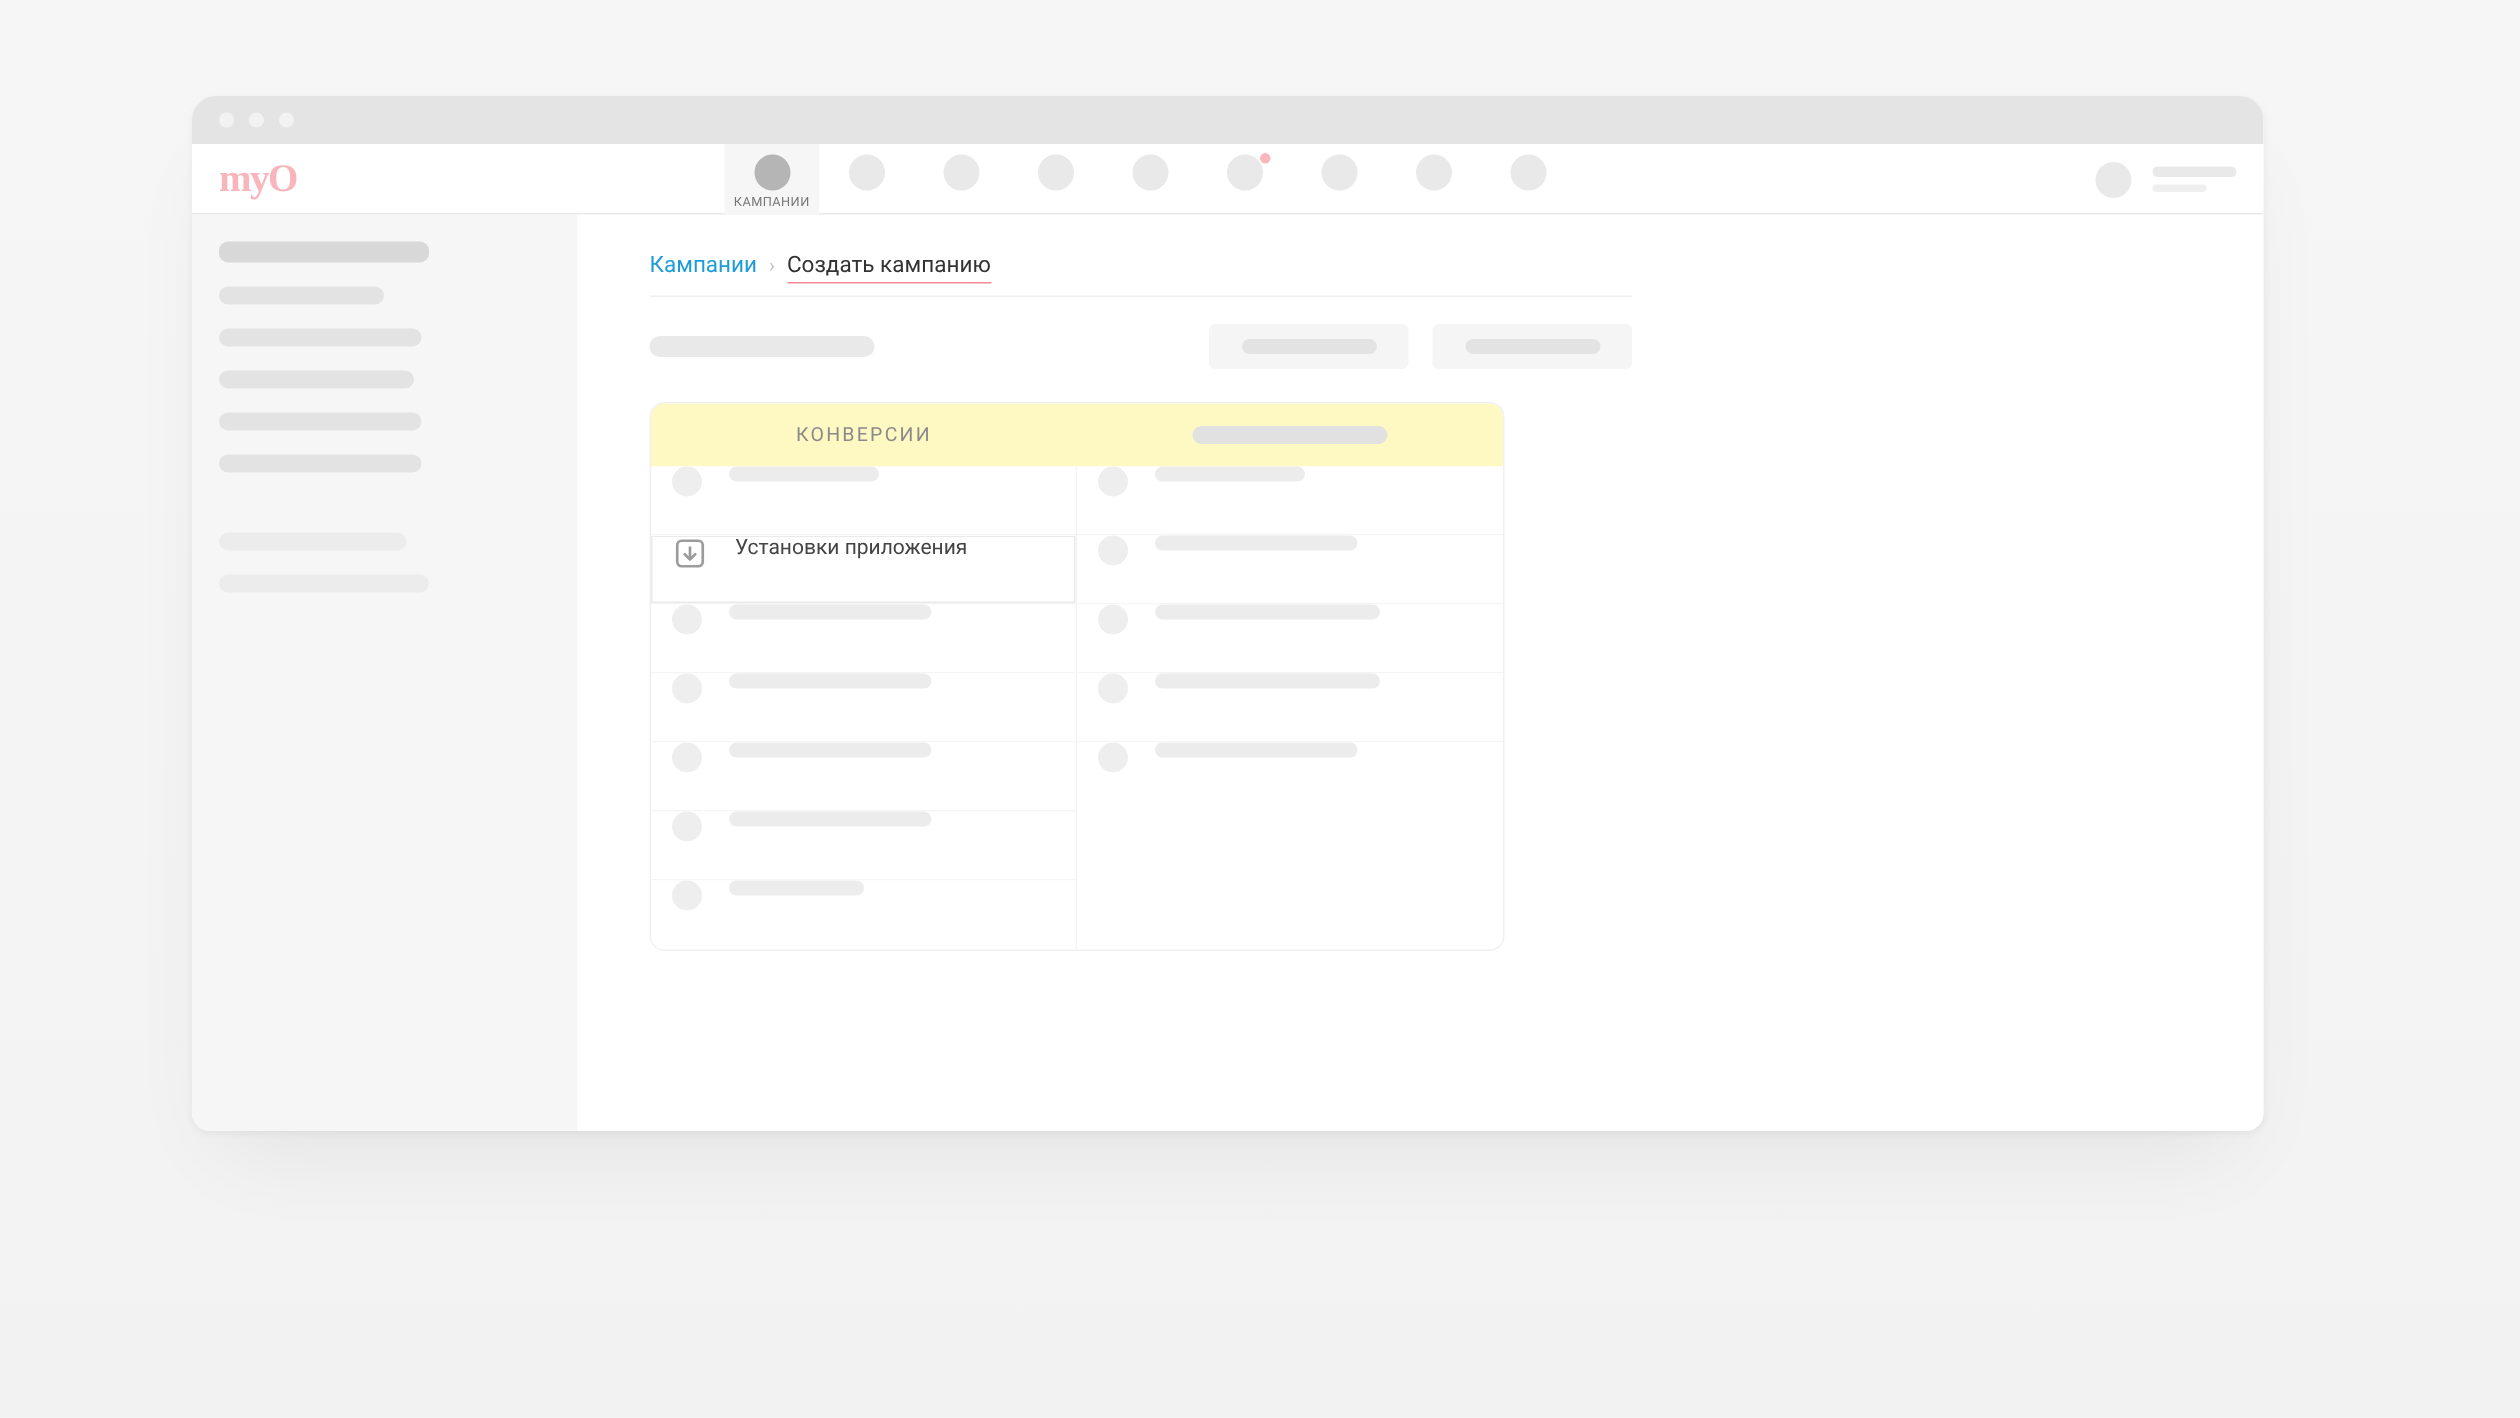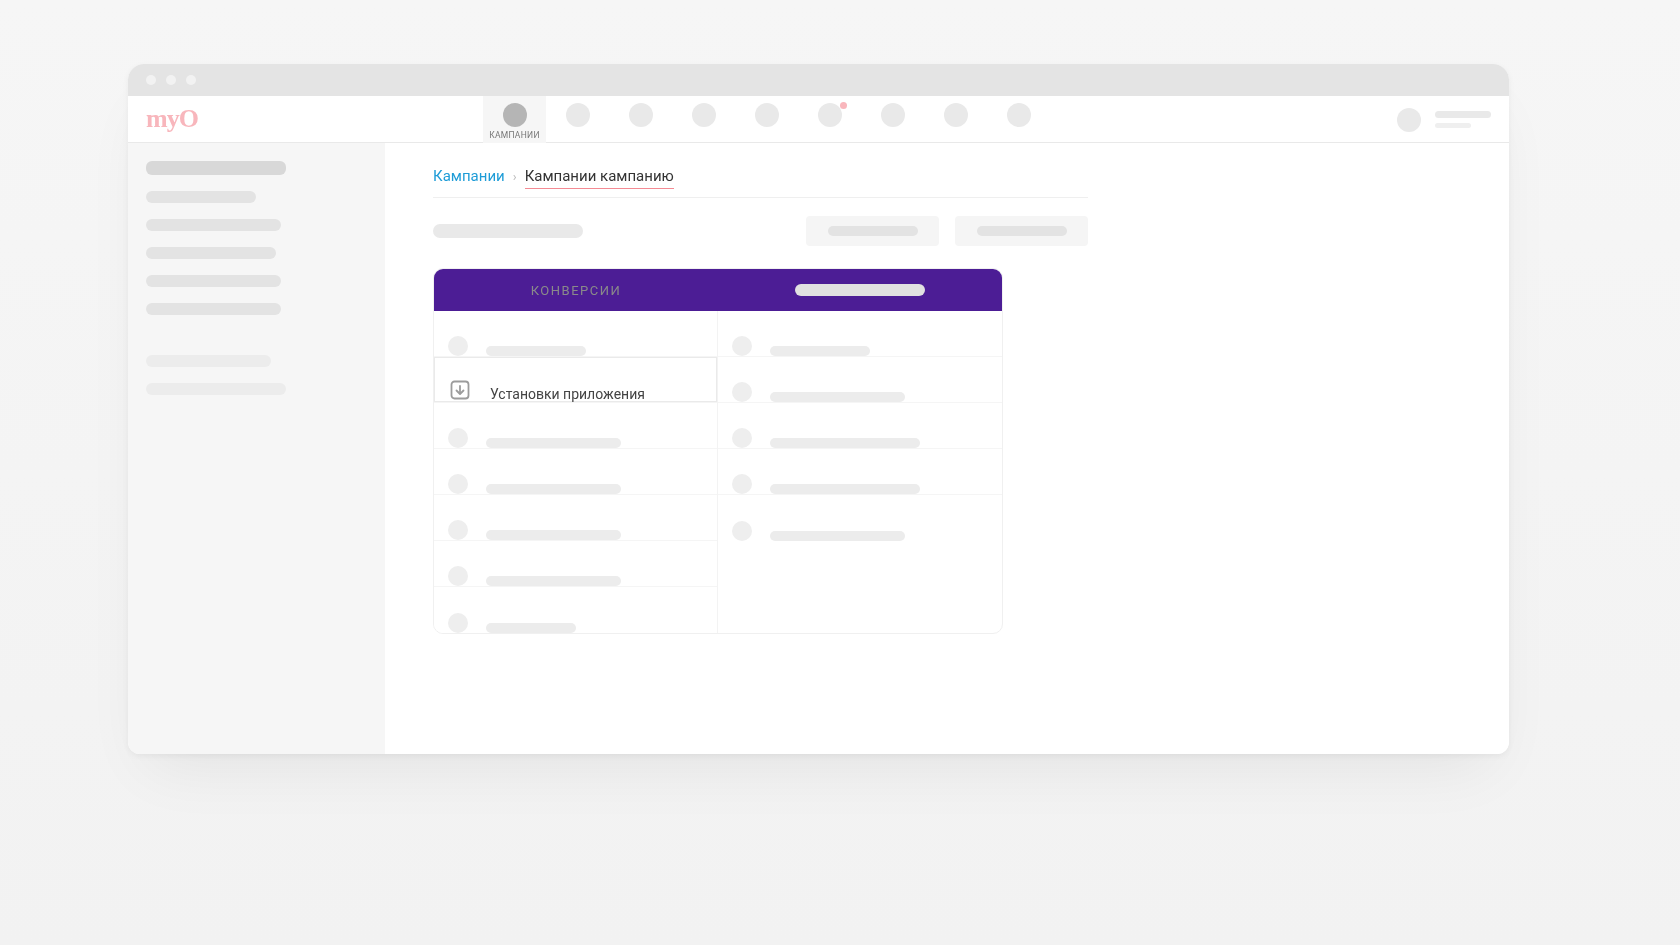--- a/index.html
+++ b/index.html
@@ -85,30 +85,30 @@
     width: 133px; height: 30px; border-radius: 4px; background: #f5f5f5;
     display: flex; align-items: center; justify-content: center;
   }
   .chip-inner { width: 90px; height: 10px; border-radius: 5px; background: #e3e3e3; }
 
   
   .card {
     width: 570px; border: 1px solid #f0f0f0; border-radius: 10px; overflow: hidden;
   }
   .card-head {
-    height: 42px; background: #4c1d95; display: flex;
+    height: 42px; background: #fef9c3; display: flex;
   }
   .col-head { flex: 1; display: flex; align-items: center; justify-content: center; font-size: 13px; letter-spacing: 1.5px; color: #8a8a8a; }
   .col-head .ph { width: 130px; height: 12px; border-radius: 6px; background: #e1e1e1; }
 
   .card-cols { display: flex; }
   .left-col { width: 285px; border-right: 1px solid #f3f3f3; }
   .right-col { width: 285px; }
   .row {
-    height: 46px; border-bottom: 1px solid #f5f5f5; display: flex; align-items: flex-end; padding: 0 14px; gap: 18px;
+    height: 46px; border-bottom: 1px solid #f5f5f5; display: flex; align-items: flex-start; padding: 0 14px; gap: 18px;
     background: #fff;
   }
   .row:last-child { border-bottom: none; }
   .row .bullet { width: 20px; height: 20px; border-radius: 50%; background: #eeeeee; flex-shrink: 0; }
   .row .line { height: 10px; border-radius: 5px; background: #ececec; }
   .row .line.a { width: 100px; }
   .row .line.b { width: 135px; }
   .row .line.c { width: 150px; }
   .row .line.d { width: 90px; }
   .row.selected { background: #ffffff; box-shadow: 0 0 0 1px #eaeaea inset; }
@@ -196,21 +196,21 @@
         <div class="side-item w6"></div>
         <div style="height:8px"></div>
         <div class="side-item w7"></div>
         <div class="side-item w8"></div>
       </div>
 
       <div class="main">
         <div class="breadcrumbs">
           <span class="bc-link">Кампании</span>
           <span class="bc-sep">›</span>
-          <span class="bc-current">Кампании кампанию</span>
+          <span class="bc-current">Создать кампанию</span>
         </div>
         <div class="hr"></div>
 
         <div class="subrow">
           <div class="sub-title-ph"></div>
           <div class="spacer"></div>
           <div class="chip">
               <div class="chip-inner"></div>
             </div>
           <div class="chip">

